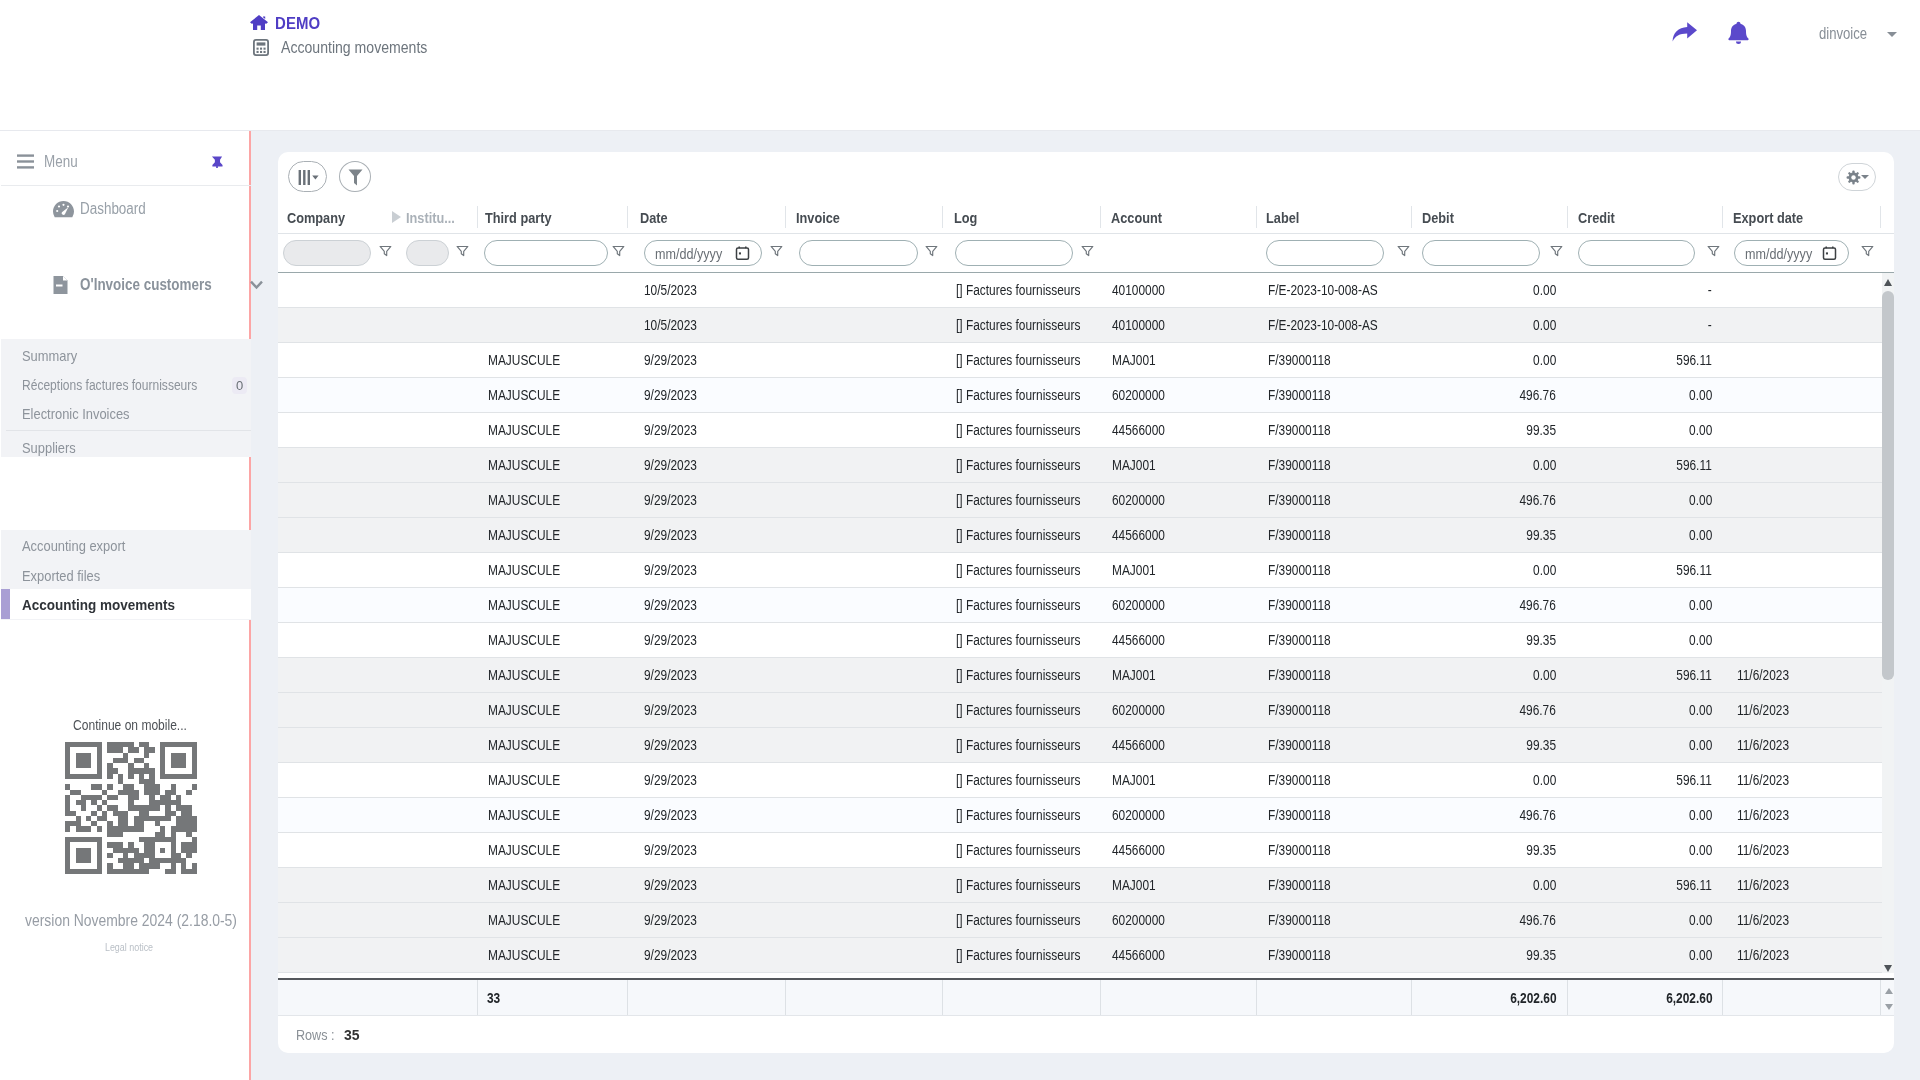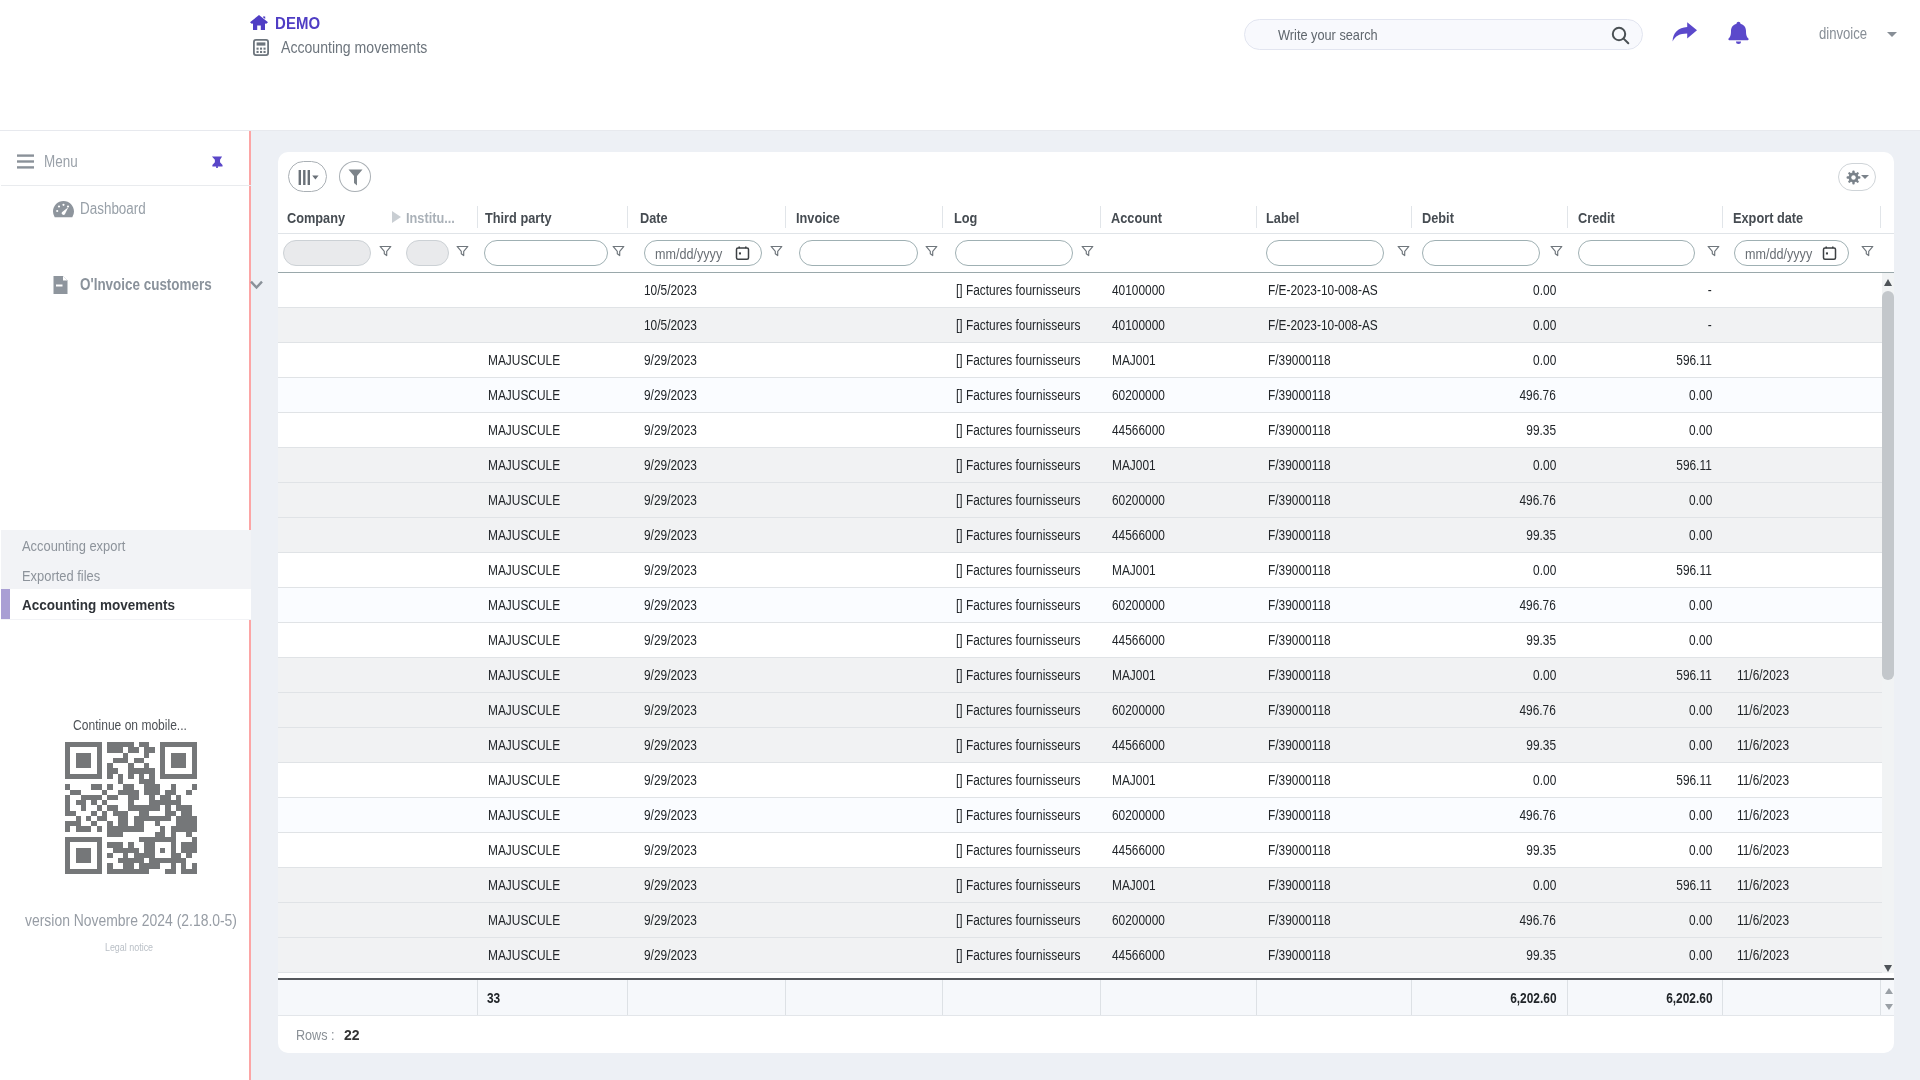--- a/index.html
+++ b/index.html
@@ -83,27 +83,20 @@
           <rect x="3.6" y="3.4" width="8.8" height="3.2" fill="#6d757d"></rect>
           <g fill="#6d757d">
             <rect x="3.5" y="8.6" width="2.1" height="2.1"></rect>
             <rect x="7" y="8.6" width="2.1" height="2.1"></rect>
             <rect x="10.5" y="8.6" width="2.1" height="2.1"></rect>
             <rect x="3.5" y="11.9" width="2.1" height="2.1"></rect>
             <rect x="7" y="11.9" width="2.1" height="2.1"></rect>
             <rect x="10.5" y="11.9" width="2.1" height="2.1"></rect>
           </g>
         </svg><span class="sx88">Accounting movements</span></div>
-  </div>
-  <div id="search">
-      <span class="ph sx85">Write your search</span>
-    <svg width="19" height="19" viewBox="0 0 19 19">
-        <circle cx="8" cy="8" r="6.2" fill="none" stroke="#4a5054" stroke-width="2"></circle>
-        <line x1="12.6" y1="12.6" x2="17.3" y2="17.3" stroke="#4a5054" stroke-width="2" stroke-linecap="round"></line>
-      </svg>
   </div>
   <svg class="topico" style="left:1671px" width="27" height="24" viewBox="0 0 27 24">
       <path fill="#5b49cb" d="M16.2 1.2 L26 9.3 L16.2 17.4 V12.6 C8.5 12.6 4.2 15.3 1.6 20.4 C1.6 11.8 7.4 6.3 16.2 5.9 Z"></path>
     </svg>
   <svg class="topico" style="left:1728px" width="21" height="24" viewBox="0 0 21 24">
       <path fill="#5b49cb" d="M10.5 0.8 C11.6 0.8 12.5 1.7 12.5 2.8 C15.8 3.6 18 6.4 18 10 C18 14.5 19 16.2 20.4 17.6 C20.9 18.1 20.6 19.2 19.7 19.2 H1.3 C0.4 19.2 0.1 18.1 0.6 17.6 C2 16.2 3 14.5 3 10 C3 6.4 5.2 3.6 8.5 2.8 C8.5 1.7 9.4 0.8 10.5 0.8 Z"></path>
       <path fill="#5b49cb" d="M8 20.5 h5 a2.5 2.5 0 0 1 -5 0 Z"></path>
     </svg>
   <div id="dinvoice"><span class="sx82">dinvoice</span><span class="car"></span></div>
 </div>
@@ -139,20 +132,28 @@
   <div class="mitem" style="top:135px">
     <svg class="ic" width="15" height="19" viewBox="0 0 15 19">
         <path fill="#8e959d" d="M0.5 0.5 h9.5 l4.5 4.5 v13.5 h-14 Z"></path>
         <path fill="#fff" d="M10 0.5 l4.5 4.5 h-4.5 Z"></path>
         <rect x="3" y="9" width="6.5" height="2" fill="#fff"></rect>
       </svg>
     <span class="tx b">O'Invoice customers</span>
     <svg class="chev" width="13" height="9" viewBox="0 0 13 9">
         <path fill="none" stroke="#8a9199" stroke-width="2.4" d="M1 1.2 L6.5 7 L12 1.2"></path>
       </svg>
+  </div>
+  <div class="sub" style="top:208px;height:118px">
+    <span class="sitem" style="top:16px">Summary</span>
+    <span class="sitem" style="top:46px;font-size:14px">Réceptions factures fournisseurs</span>
+    <span style="position:absolute;left:231px;top:38px;width:15px;height:17px;background:#eceaf4;border-radius:4px;text-align:center;font-size:13px;line-height:17px;color:#6a7076">0</span>
+    <span class="sitem" style="top:74px">Electronic Invoices</span>
+    <div style="position:absolute;left:5px;top:91px;width:245px;border-top:1px solid #e2e4e8"></div>
+    <span class="sitem" style="top:108px">Suppliers</span>
   </div>
   <div class="sub" style="top:399px;height:90px">
     <span class="sitem" style="top:15px">Accounting export</span>
     <span class="sitem" style="top:45px">Exported files</span>
     <div style="position:absolute;left:0;top:59px;width:250px;height:30px;background:#fff">
         <div class="bar"></div>
       <span style="position:absolute;left:21px;top:50%;font-size:15px;font-weight:bold;color:#2f3338;white-space:nowrap;display:inline-block;transform:translateY(-50%) scaleX(.9);transform-origin:left center">Accounting movements</span>
     </div>
   </div>
   <div id="mobile">Continue on mobile...</div>
@@ -628,21 +629,21 @@
         <i class="ssep" style="left:1133px"></i>
         <i class="ssep" style="left:1289px"></i>
         <i class="ssep" style="left:1444px"></i>
         <i class="ssep" style="left:1602px"></i>
       <span class="c" style="left:209px">33</span>
       <span class="c r" style="right:338px">6,202.60</span>
       <span class="c r" style="right:182px">6,202.60</span>
     </div>
     <div id="rowsbar">
         <span class="lab">Rows :</span>
-        <span class="val">22</span>
+        <span class="val">35</span>
       </div>
     <div id="sbtrack"></div>
     <div id="sbthumb"></div>
     <span class="tri" style="left:1606px;top:127px;border-left:4.5px solid transparent;border-right:4.5px solid transparent;border-bottom:7px solid #4e5358"></span>
     <span class="tri" style="left:1606px;top:813px;border-left:4.5px solid transparent;border-right:4.5px solid transparent;border-top:7px solid #4e5358"></span>
     <span class="tri" style="left:1607px;top:836px;border-left:4px solid transparent;border-right:4px solid transparent;border-bottom:6px solid #9aa0a6"></span>
     <span class="tri" style="left:1607px;top:852px;border-left:4px solid transparent;border-right:4px solid transparent;border-top:6px solid #9aa0a6"></span>
   </div>
 </div>
 

